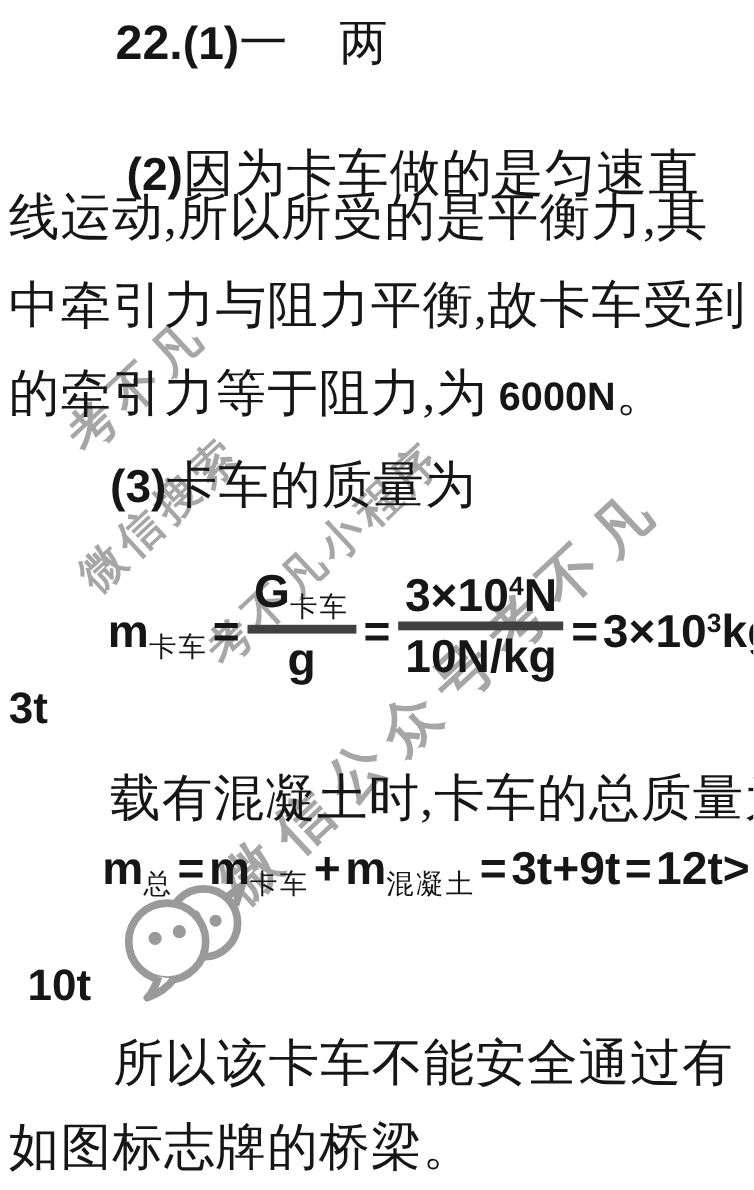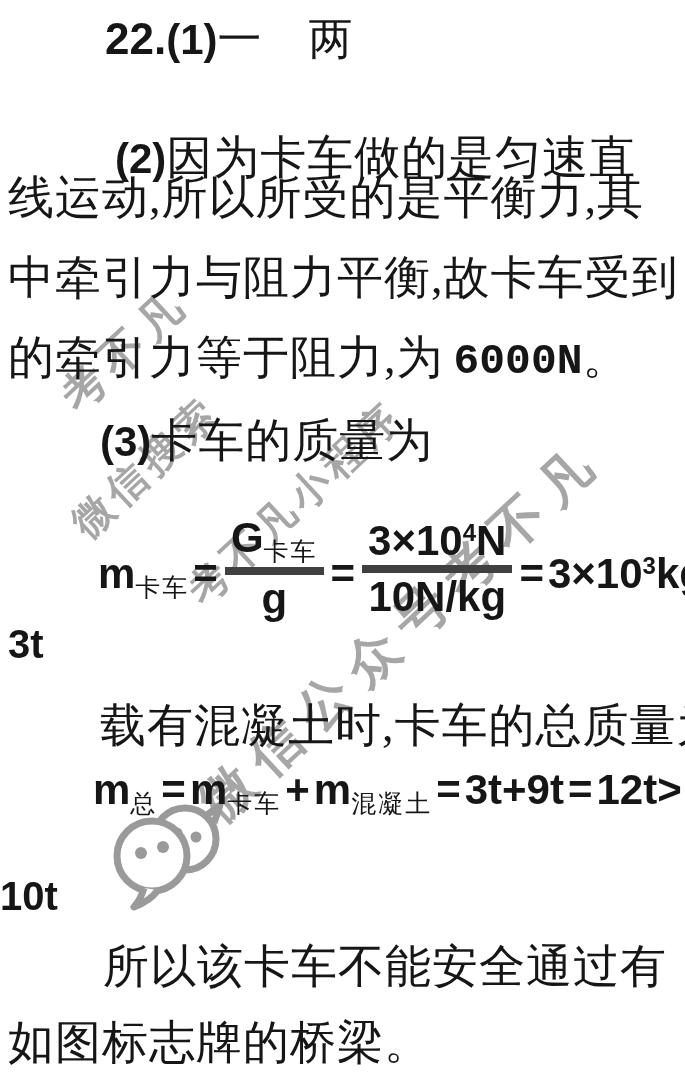--- a/index.html
+++ b/index.html
@@ -32,21 +32,21 @@
   .line{
     position:absolute;
     font-size:46px;
     line-height:1.1;
     white-space:nowrap;
     letter-spacing:1px;
   }
   .sans{font-family:"Liberation Sans",sans-serif;font-weight:700;letter-spacing:0;}
   .num-label{font-family:"Liberation Sans",sans-serif;font-weight:700;font-size:42px;letter-spacing:0;}
   .blank2{margin-left:46px;}
-  .latin-val{font-family:Liberation Mono, monospace;font-weight:700;font-size:43px;letter-spacing:0;}
+  .latin-val{font-family:Liberation Sans, sans-serif;font-weight:700;font-size:36px;letter-spacing:0;}
   
   .formula{
     position:absolute;
     white-space:nowrap;
     font-family:"Liberation Sans",sans-serif;
     font-weight:700;
     font-size:42px;
     color:#161616;
   }
   .formula .cjk-sub{
@@ -126,21 +126,21 @@
     <div class="result-line" style="left:8px;top:622px;">3t</div>
 
     <div class="line" style="left:100px;top:701px;">
       <span>载有混凝土时,卡车的总质量为</span>
     </div>
 
     <div class="formula" style="left:93px;top:766px;">
       <span>m</span><span class="cjk-sub">总</span><span class="feq">=</span><span>m</span><span class="cjk-sub">卡车</span><span class="feq">+</span><span>m</span><span class="cjk-sub">混凝土</span><span class="feq">=</span><span>3t+9t</span><span class="feq">=</span><span>12t</span><span>&gt;</span>
     </div>
 
-    <div class="result-line" style="left:0;top:874px;">10t</div>
+    <div class="result-line" style="left:25px;top:874px;">10t</div>
 
     <div class="line" style="left:103px;top:942px;">
       <span>所以该卡车不能安全通过有</span>
     </div>
     <div class="line" style="left:8px;top:1018px;">
       <span>如图标志牌的桥梁。</span>
     </div>
 
   </div>
 </div>

